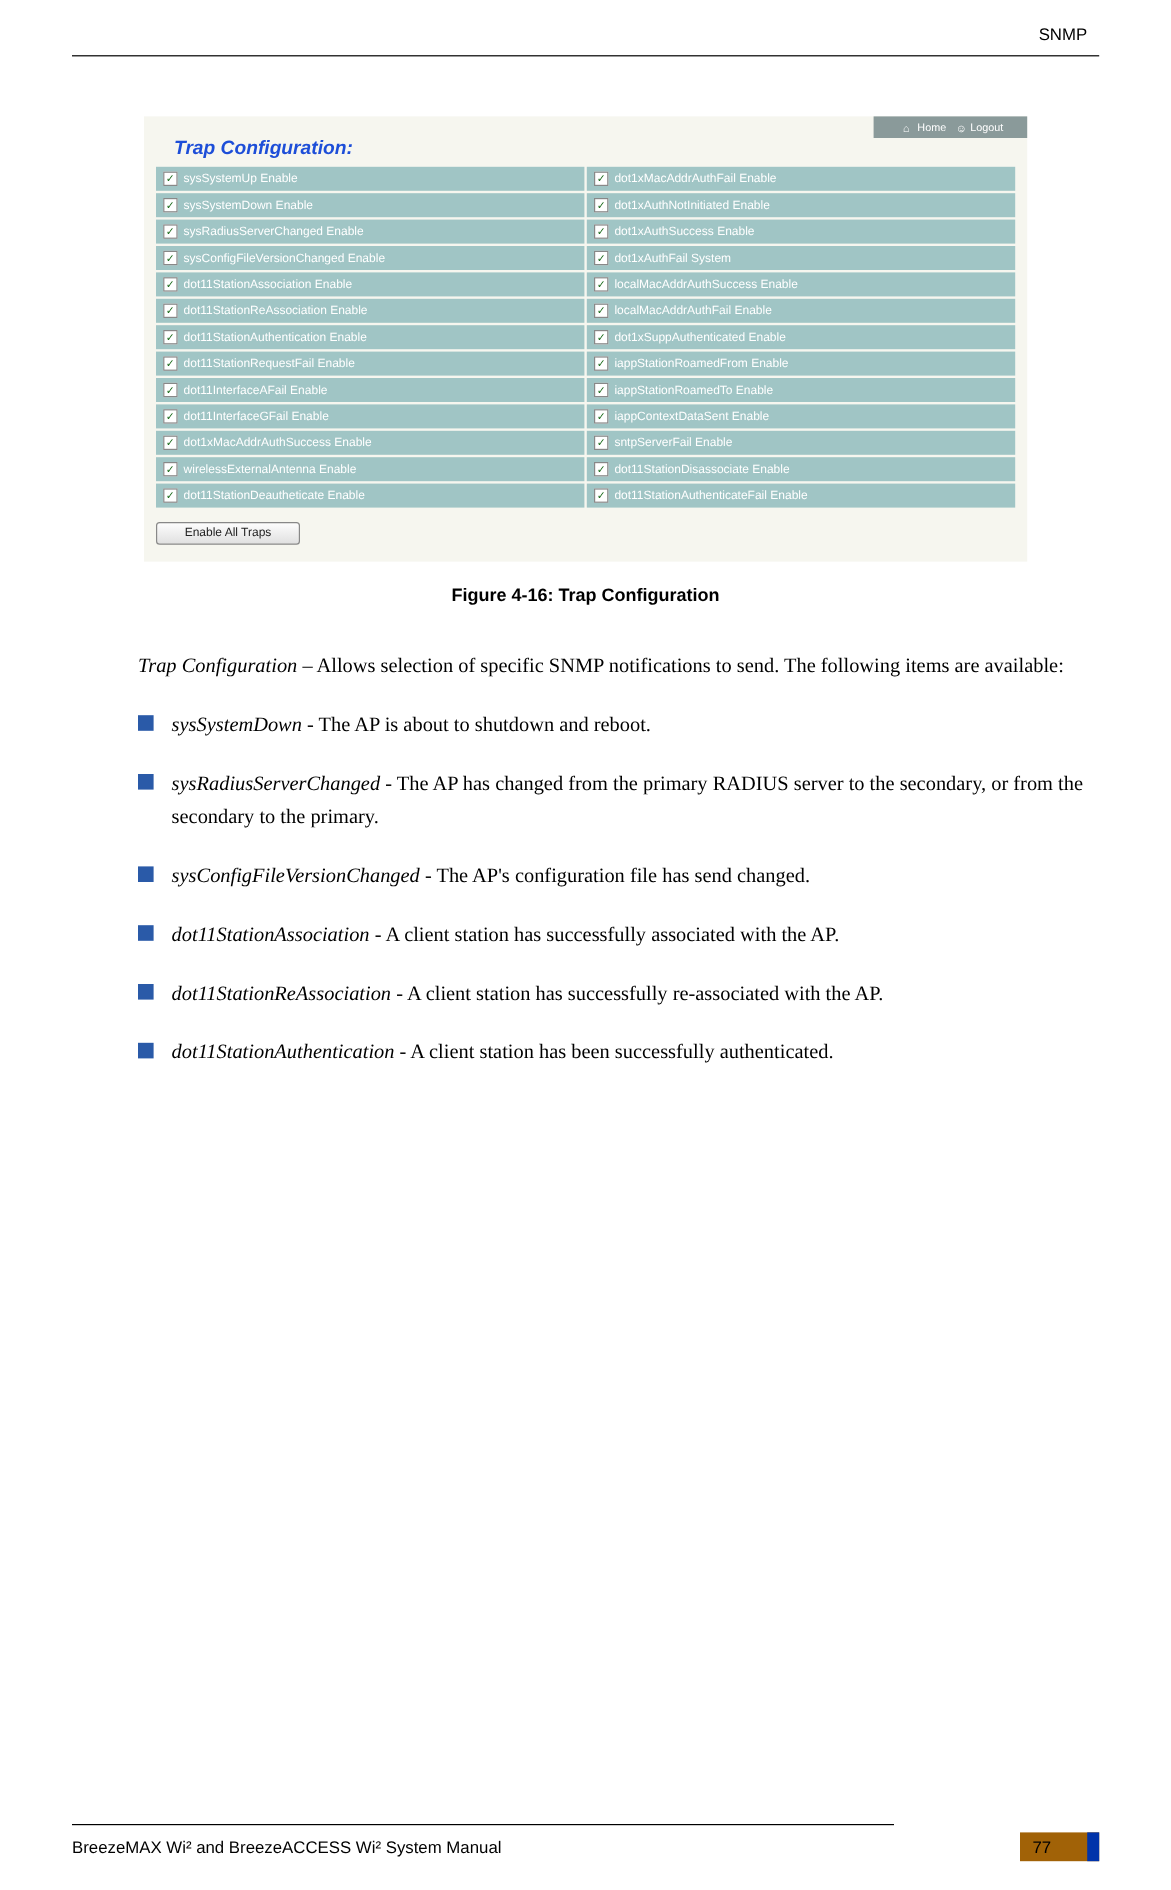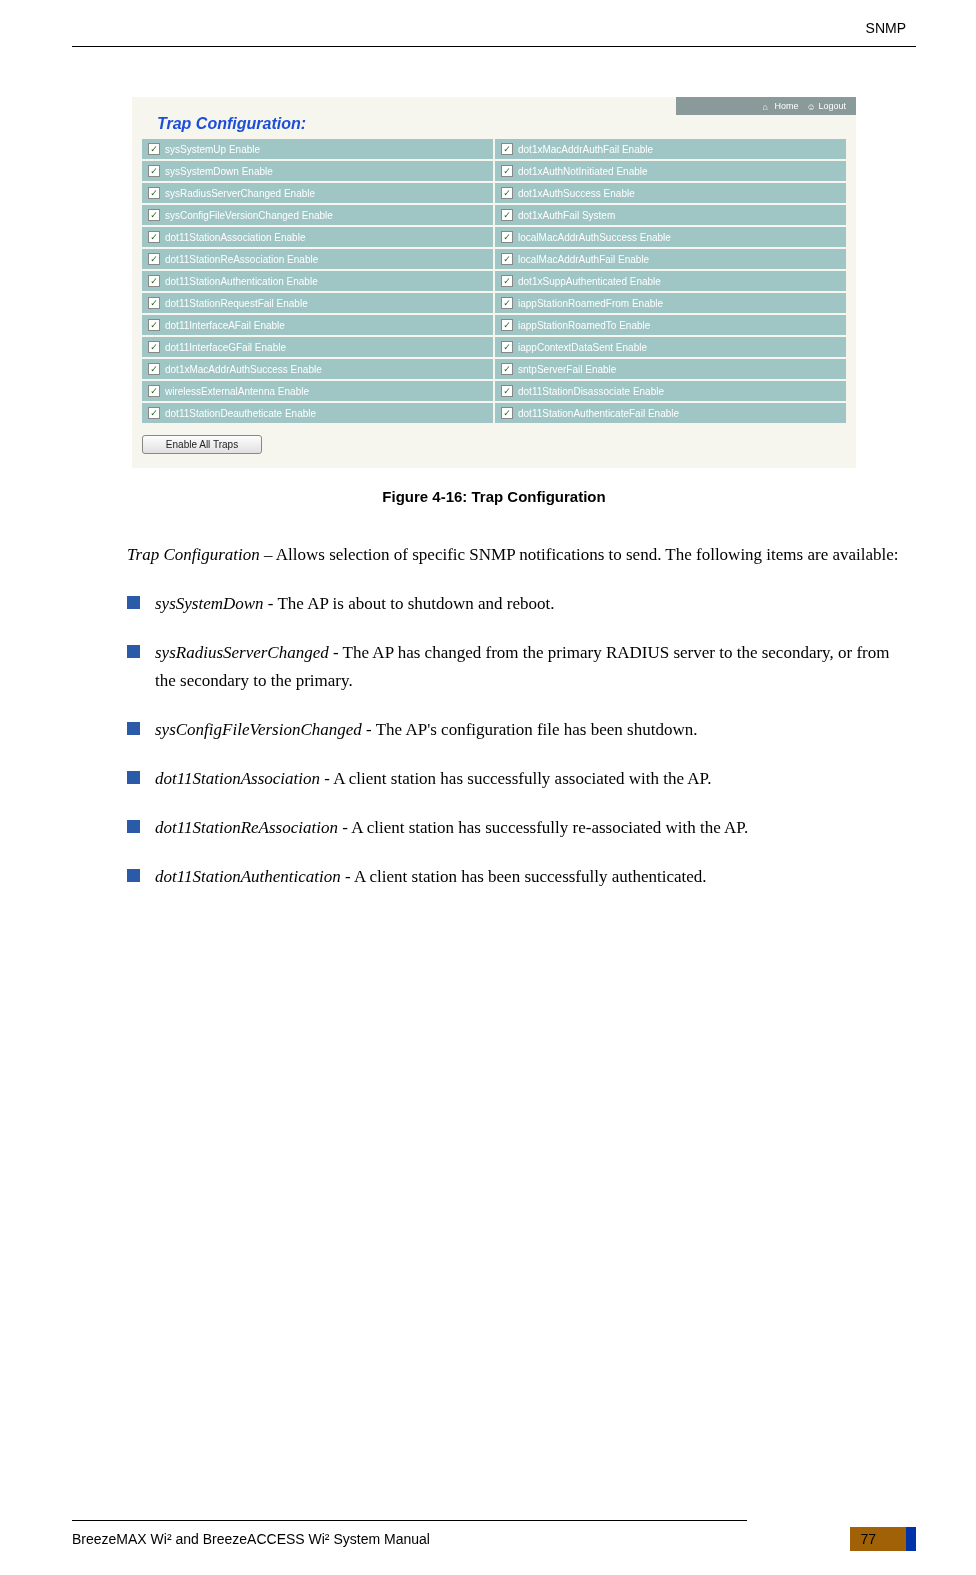--- a/index.html
+++ b/index.html
@@ -8,21 +8,20 @@
     padding: 0;
     background: #fff;
     font-family: Georgia, 'Times New Roman', serif;
     color: #000;
     width: 976px;
   }
   .page {
     padding: 20px 60px 20px 60px;
     position: relative;
     min-height: 1575px;
-    margin-left: 12px;
   }
   .header-label {
     text-align: right;
     font-family: Arial, Helvetica, sans-serif;
     font-size: 14px;
     padding-right: 10px;
     padding-bottom: 8px;
   }
   .top-rule { border-top: 1px solid #000; margin-top: 2px; }
   .figure-area {
@@ -34,26 +33,26 @@
     font-size: 10px;
     color: #4a8a8a;
     position: relative;
   }
   .ss-topbar {
     height: 18px;
     background: #8a9a9a;
     position: absolute;
     right: 0;
     top: 0;
-    width: 180px;
+    width: 128px;
     display: flex;
     align-items: center;
     justify-content: flex-end;
     gap: 8px;
-    padding: 0 10px;
+    padding: 0 20px;
     font-size: 9px;
     color: #fff;
   }
   .ss-topbar .tb-item { display:flex; align-items:center; gap:3px; }
   .ss-title {
     color: #1d4ed8;
     font-weight: bold;
     font-size: 16px;
     font-style: italic;
     padding: 18px 10px 6px 25px;
@@ -316,21 +315,21 @@
 
   <div class="figure-caption">Figure 4-16: Trap Configuration</div>
 
   <p class="body-text">
     <em>Trap Configuration</em><span> – Allows selection of specific SNMP notifications to send. The following items are available:</span>
   </p>
 
   <ul class="traps">
     <li><span class="term">sysSystemDown</span><span> - The AP is about to shutdown and reboot.</span></li>
     <li><span class="term">sysRadiusServerChanged</span><span> - The AP has changed from the primary RADIUS server to the secondary, or from the secondary to the primary.</span></li>
-    <li><span class="term">sysConfigFileVersionChanged</span><span> - The AP's configuration file has been shutdown.</span></li>
+    <li><span class="term">sysConfigFileVersionChanged</span><span> - The AP's configuration file has send changed.</span></li>
     <li><span class="term">dot11StationAssociation</span><span> - A client station has successfully associated with the AP.</span></li>
     <li><span class="term">dot11StationReAssociation</span><span> - A client station has successfully re-associated with the AP.</span></li>
     <li><span class="term">dot11StationAuthentication</span><span> - A client station has been successfully authenticated.</span></li>
   </ul>
 
   <div class="footer">
     <div class="foot-rule"></div>
     <div class="foot-line">
       <span>BreezeMAX Wi² and BreezeACCESS Wi² System Manual</span>
       <span class="page-num-box">77</span>

